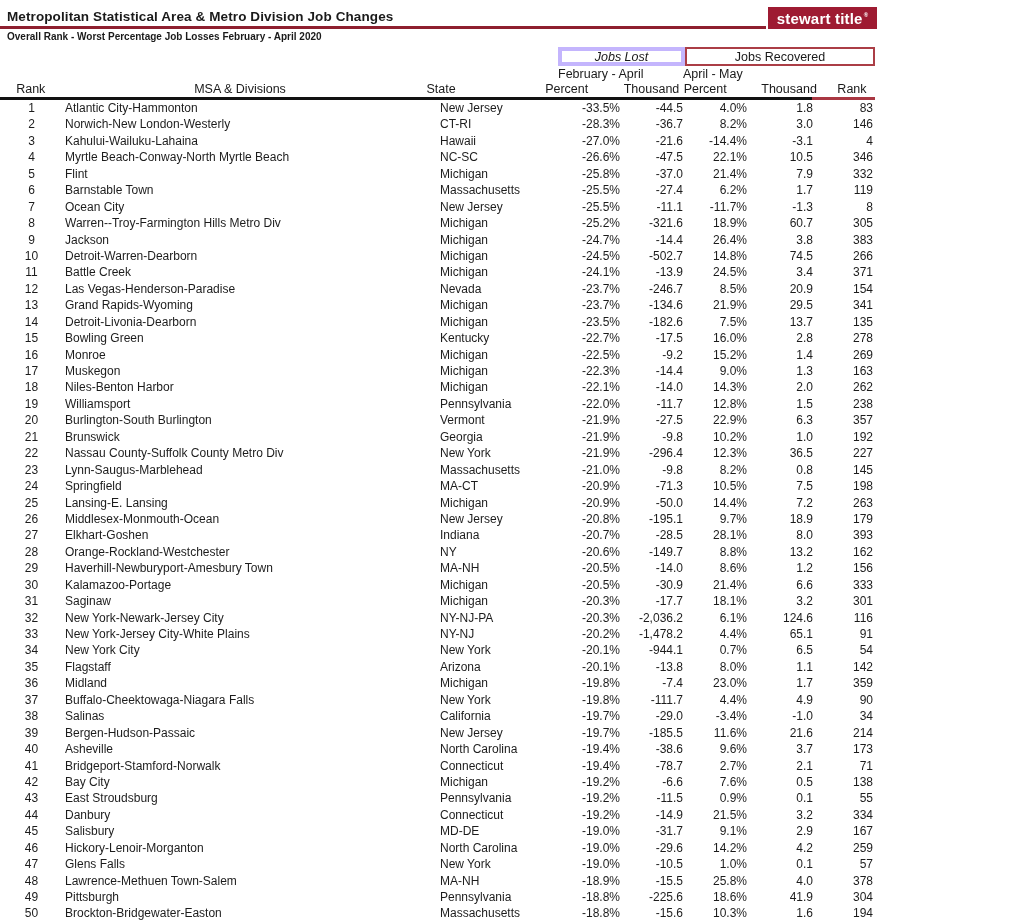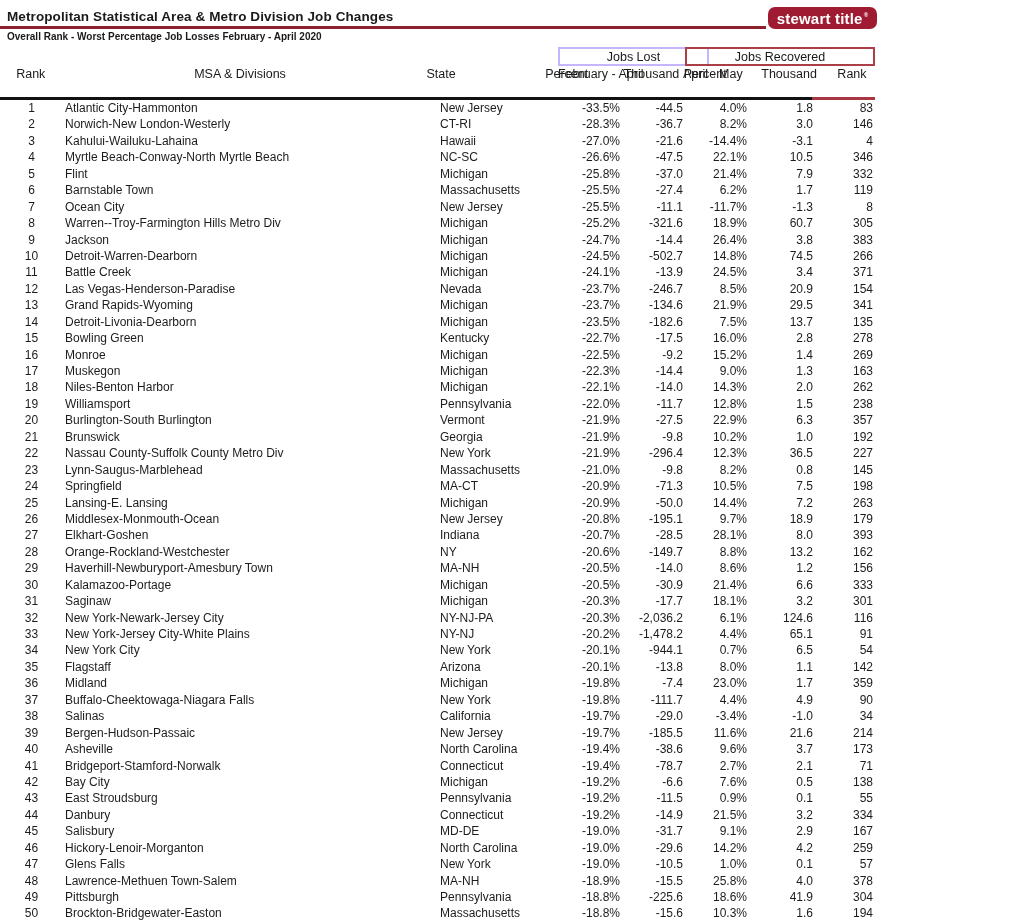--- a/index.html
+++ b/index.html
@@ -13,39 +13,38 @@
   }
   .title-underline{
     position:absolute;left:0;top:26px;width:766px;height:3px;
     background:var(--brand-dark,#8e1f2f);
   }
   .logo{
     position:absolute;left:768px;top:7px;width:109px;height:22px;
     background:var(--brand,#9e1b32);color:#fff;font-weight:bold;font-size:15px;
     display:flex;align-items:center;justify-content:center;letter-spacing:0.2px;
     white-space:nowrap;
-    border-radius:7px;
   }
   .logo sup{font-size:6px;margin-left:1px;margin-top:-6px;}
   .subtitle{
     position:absolute;left:7px;top:31px;font-size:10px;font-weight:bold;white-space:nowrap;
   }
   .gbox{
     position:absolute;top:47px;height:19px;box-sizing:border-box;
     display:flex;align-items:center;justify-content:center;font-size:12.5px;
   }
-  .gbox.lost{left:558px;width:151px;border:2px solid #c4b5fd;}
+  .gbox.lost{left:558px;width:127px;border:4px solid #c4b5fd;font-style:italic;}
   .gbox.rec{left:685px;width:190px;border:2px solid var(--rec-border,#ab3e46);text-align:right;}
   .period{
     position:absolute;top:67px;height:15px;font-size:12.5px;text-align:left;line-height:15px;
   }
   .period.lost{left:558px;width:127px;}
   .period.rec{left:683px;width:130px;}
   .hrow,.row{display:flex;box-sizing:border-box;padding-left:8px;width:881px;}
-  .hrow{position:absolute;left:0;top:67px;height:15px;line-height:15px;font-size:12.5px;}
+  .hrow{position:absolute;left:0;top:82px;height:15px;line-height:15px;font-size:12.5px;}
   .c{box-sizing:border-box;white-space:nowrap;overflow:visible;}
   .c.rank1{width:47px;text-align:center;}
   .c.msa{width:385px;text-align:left;padding-left:10px;}
   .c.state{width:108px;text-align:left;}
   .c.p1{width:72px;text-align:right;}
   .c.t1{width:63px;text-align:right;}
   .c.p2{width:64px;text-align:right;}
   .c.t2{width:66px;text-align:right;}
   .c.r2{width:60px;text-align:right;}
   .hrow .msa{text-align:center;padding-left:0;}

